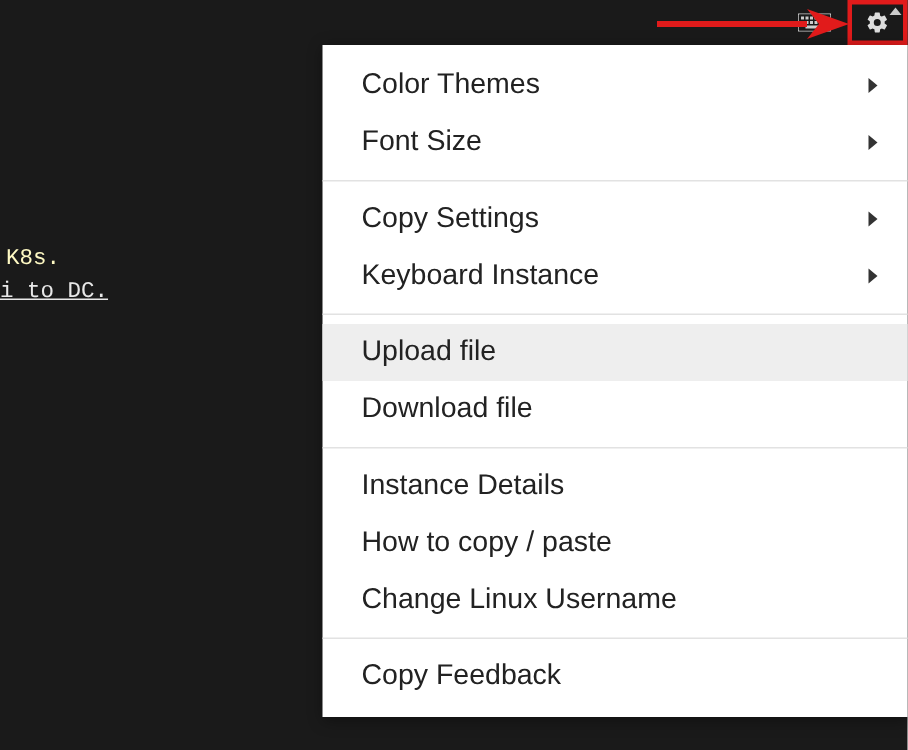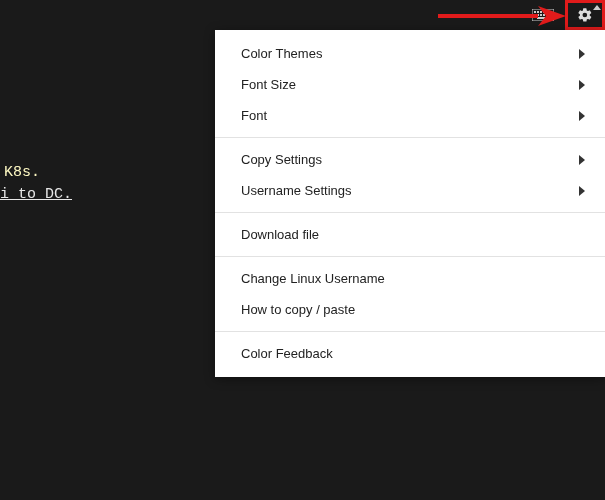--- a/index.html
+++ b/index.html
@@ -45,21 +45,21 @@
   
   .arrow {
     position: absolute; top: 4px; left: 438px; width: 128px; height: 24px;
     pointer-events: none;
   }
 
   .menu {
     position: absolute; top: 30px; right: 0; width: 390px;
     background: #fff;
     box-shadow: 0 2px 10px rgba(0,0,0,0.4);
-    font-size: 13px; color: #222;
+    font-size: 19px; color: #222;
     padding: 8px 0;
   }
   .menu .item {
     display: flex; align-items: center; justify-content: space-between;
     padding: 8px 20px 8px 26px;
     cursor: pointer;
     position: relative;
   }
   .menu .item .label { }
   .menu .item .sub-arrow {
@@ -123,51 +123,53 @@
 
 <div class="menu">
   <div class="item">
     <span class="label">Color Themes</span>
     <span class="sub-arrow"></span>
   </div>
   <div class="item">
     <span class="label">Font Size</span>
     <span class="sub-arrow"></span>
   </div>
-  <div class="item">
-    <span class="label">Font</span>
-    <span class="sub-arrow"></span>
-  </div>
 
   <div class="divider"></div>
 
   <div class="item">
     <span class="label">Copy Settings</span>
     <span class="sub-arrow"></span>
   </div>
   <div class="item">
-    <span class="label">Username Settings</span>
+    <span class="label">Keyboard Instance</span>
     <span class="sub-arrow"></span>
   </div>
 
   <div class="divider"></div>
 
+  <div class="item highlighted">
+    <span class="label">Upload file</span>
+  </div>
   <div class="item">
     <span class="label">Download file</span>
   </div>
 
   <div class="divider"></div>
 
   <div class="item">
-    <span class="label">Change Linux Username</span>
+    <span class="label">Instance Details</span>
   </div>
   <div class="item">
     <span class="label">How to copy / paste</span>
+  </div>
+  <div class="item">
+    <span class="label">Change Linux Username</span>
   </div>
 
   <div class="divider"></div>
 
   <div class="item">
-    <span class="label">Color Feedback</span>
+    <span class="label">Copy Feedback</span>
   </div>
 </div>
 
 <div class="highlight-box"></div>
 
 </body></html>

